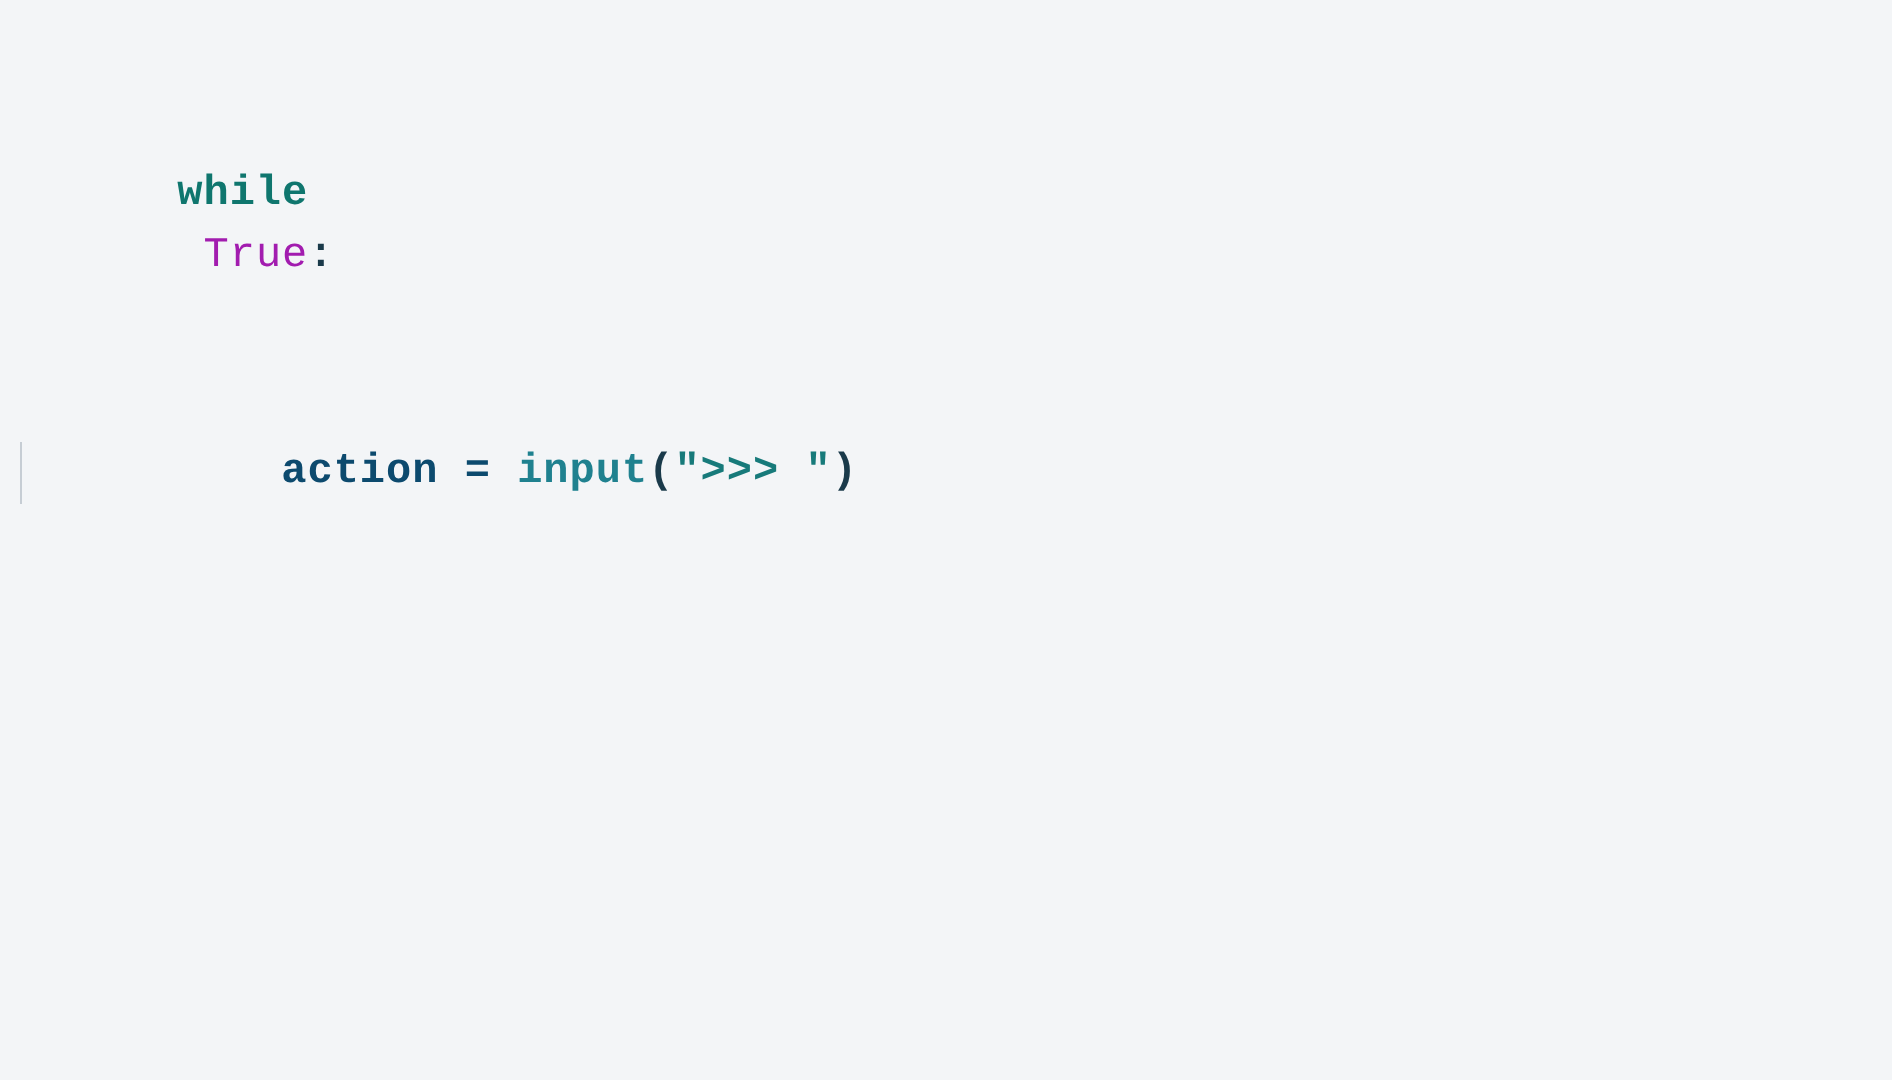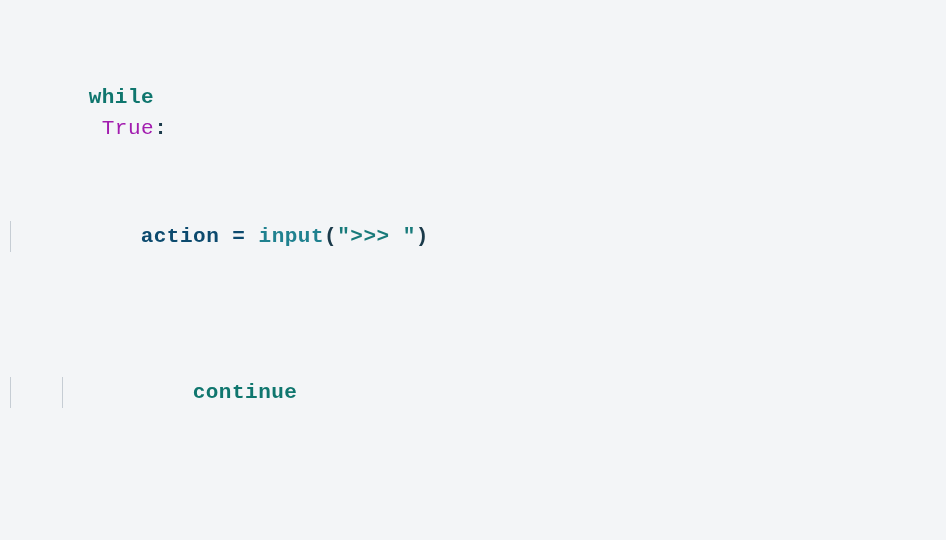--- a/index.html
+++ b/index.html
@@ -68,27 +68,20 @@
 
   <div class="line">
     <span class="gutter"></span>
     <span class="guides"><span class="guide"></span></span>
     <span class="code">
       <span class="op">action </span><span class="op">= </span><span class="builtin">input</span><span class="punct">(</span><span class="str">"&gt;&gt;&gt; "</span><span class="punct">)</span>
     </span>
   </div>
 
 
-  <div class="line">
-    <span class="gutter"></span>
-    <span class="guides"><span class="guide"></span><span class="guide"></span></span>
-    <span class="code">
-      <span class="kw">continue</span>
-    </span>
-  </div>
 
   
 
   
 
   
 
   
 
   

